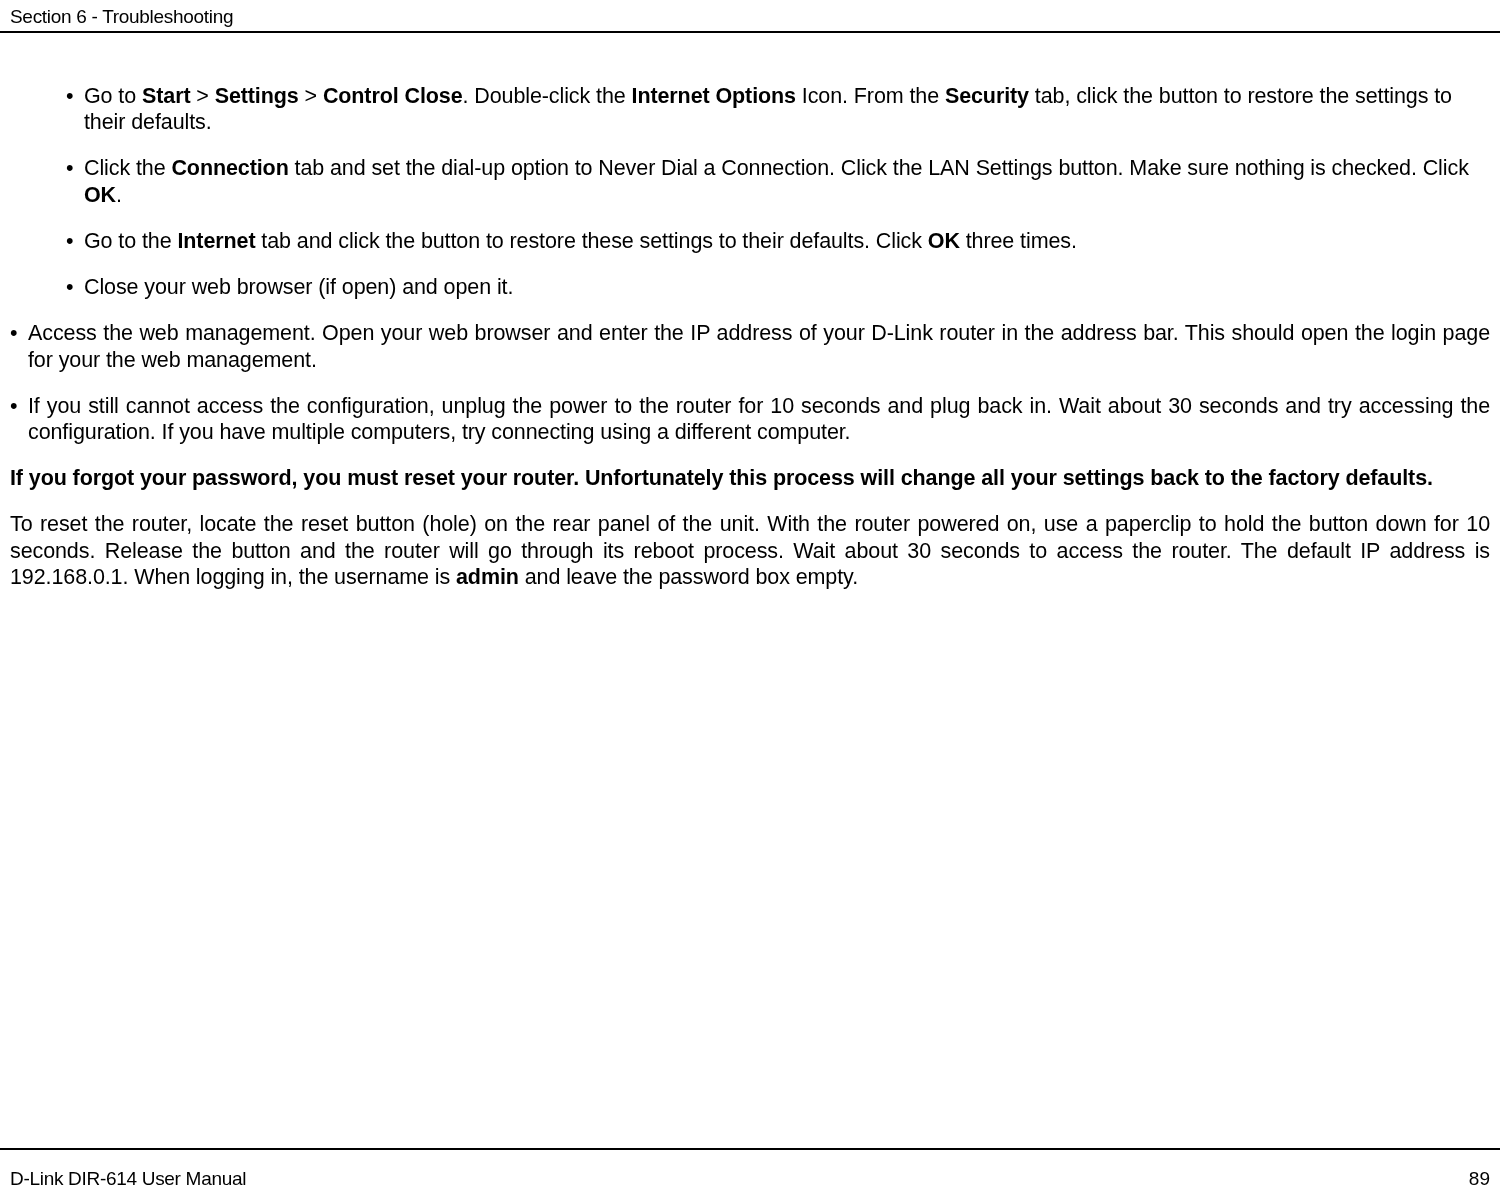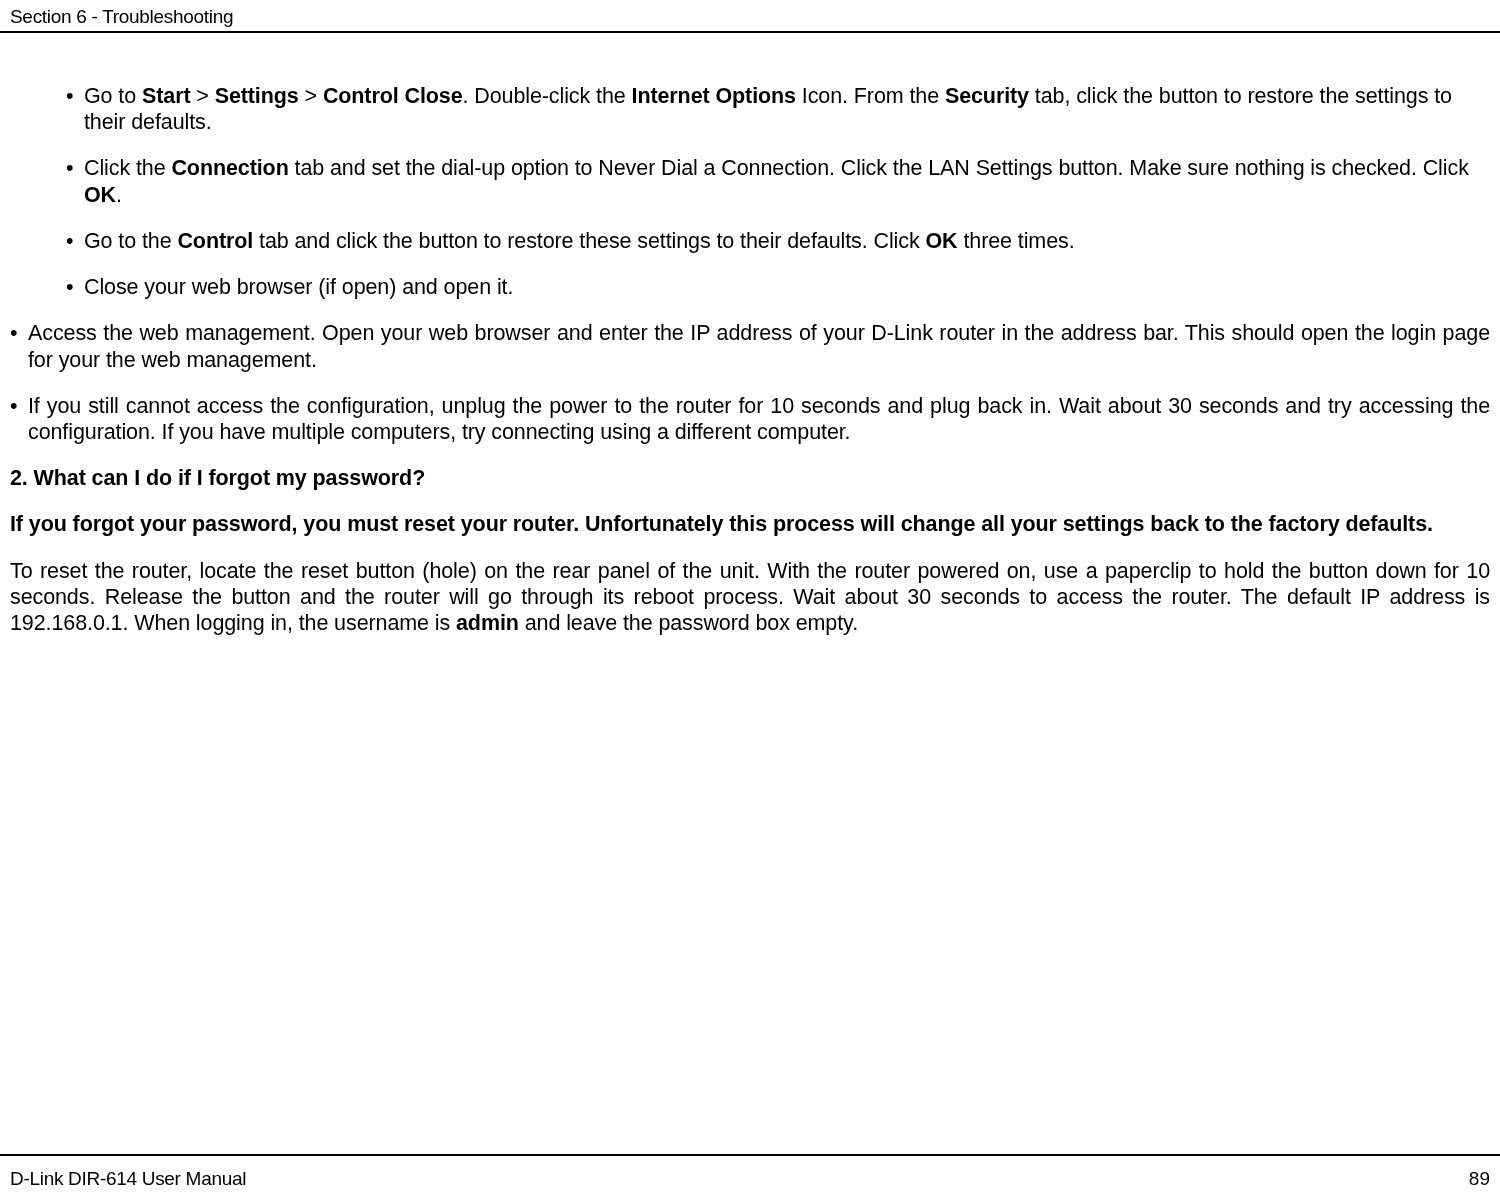--- a/index.html
+++ b/index.html
@@ -69,21 +69,21 @@
   .para.nojust {
     text-align: left;
     font-weight: bold;
   }
   .footer {
     position: absolute;
     bottom: 0;
     left: 0;
     right: 0;
     border-top: 2px solid #000;
-    padding: 12px 10px 6px 10px;
+    padding: 18px 10px 6px 10px;
     display: flex;
     justify-content: space-between;
     font-size: 19px;
   }
   .footer-left {
     font-family: "Myriad Pro", "Segoe UI", Arial, sans-serif;
     letter-spacing: -0.3px;
   }
   .footer-right {
     font-family: "Myriad Pro", "Segoe UI", Arial, sans-serif;
@@ -114,21 +114,21 @@
     <div class="sub-item">
       <span class="marker">•</span>
       <span class="text">
         <span>Click the </span><b>Connection</b><span> tab and set the dial-up option to Never Dial a Connection. Click the LAN Settings button. Make sure nothing is checked. Click </span><b>OK</b><span>.</span>
       </span>
     </div>
 
     <div class="sub-item">
       <span class="marker">•</span>
       <span class="text">
-        <span>Go to the </span><b>Control</b><span> tab and click the button to restore these settings to their defaults. Click </span><b>OK</b><span> three times.</span>
+        <span>Go to the </span><b>Internet</b><span> tab and click the button to restore these settings to their defaults. Click </span><b>OK</b><span> three times.</span>
       </span>
     </div>
 
     <div class="sub-item">
       <span class="marker">•</span>
       <span class="text">
         <span>Close your web browser (if open) and open it.</span>
       </span>
     </div>
 
@@ -137,21 +137,20 @@
   <div class="l1-item">
     <span class="marker">•</span>
     <span class="text">Access the web management. Open your web browser and enter the IP address of your D-Link router in the address bar. This should open the login page for your the web management.</span>
   </div>
 
   <div class="l1-item">
     <span class="marker">•</span>
     <span class="text">If you still cannot access the configuration, unplug the power to the router for 10 seconds and plug back in. Wait about 30 seconds and try accessing the configuration. If you have multiple computers, try connecting using a different computer.</span>
   </div>
 
-  <div class="heading2">2. What can I do if I forgot my password?</div>
 
   <div class="para nojust">If you forgot your password, you must reset your router. Unfortunately this process will change all your settings back to the factory defaults.</div>
 
   <div class="para">
     <span>To reset the router, locate the reset button (hole) on the rear panel of the unit. With the router powered on, use a paperclip to hold the button down for 10 seconds. Release the button and the router will go through its reboot process. Wait about 30 seconds to access the router. The default IP address is 192.168.0.1. When logging in, the username is </span><b>admin</b><span> and leave the password box empty.</span>
   </div>
 
 </div>
 
 <div class="footer">

